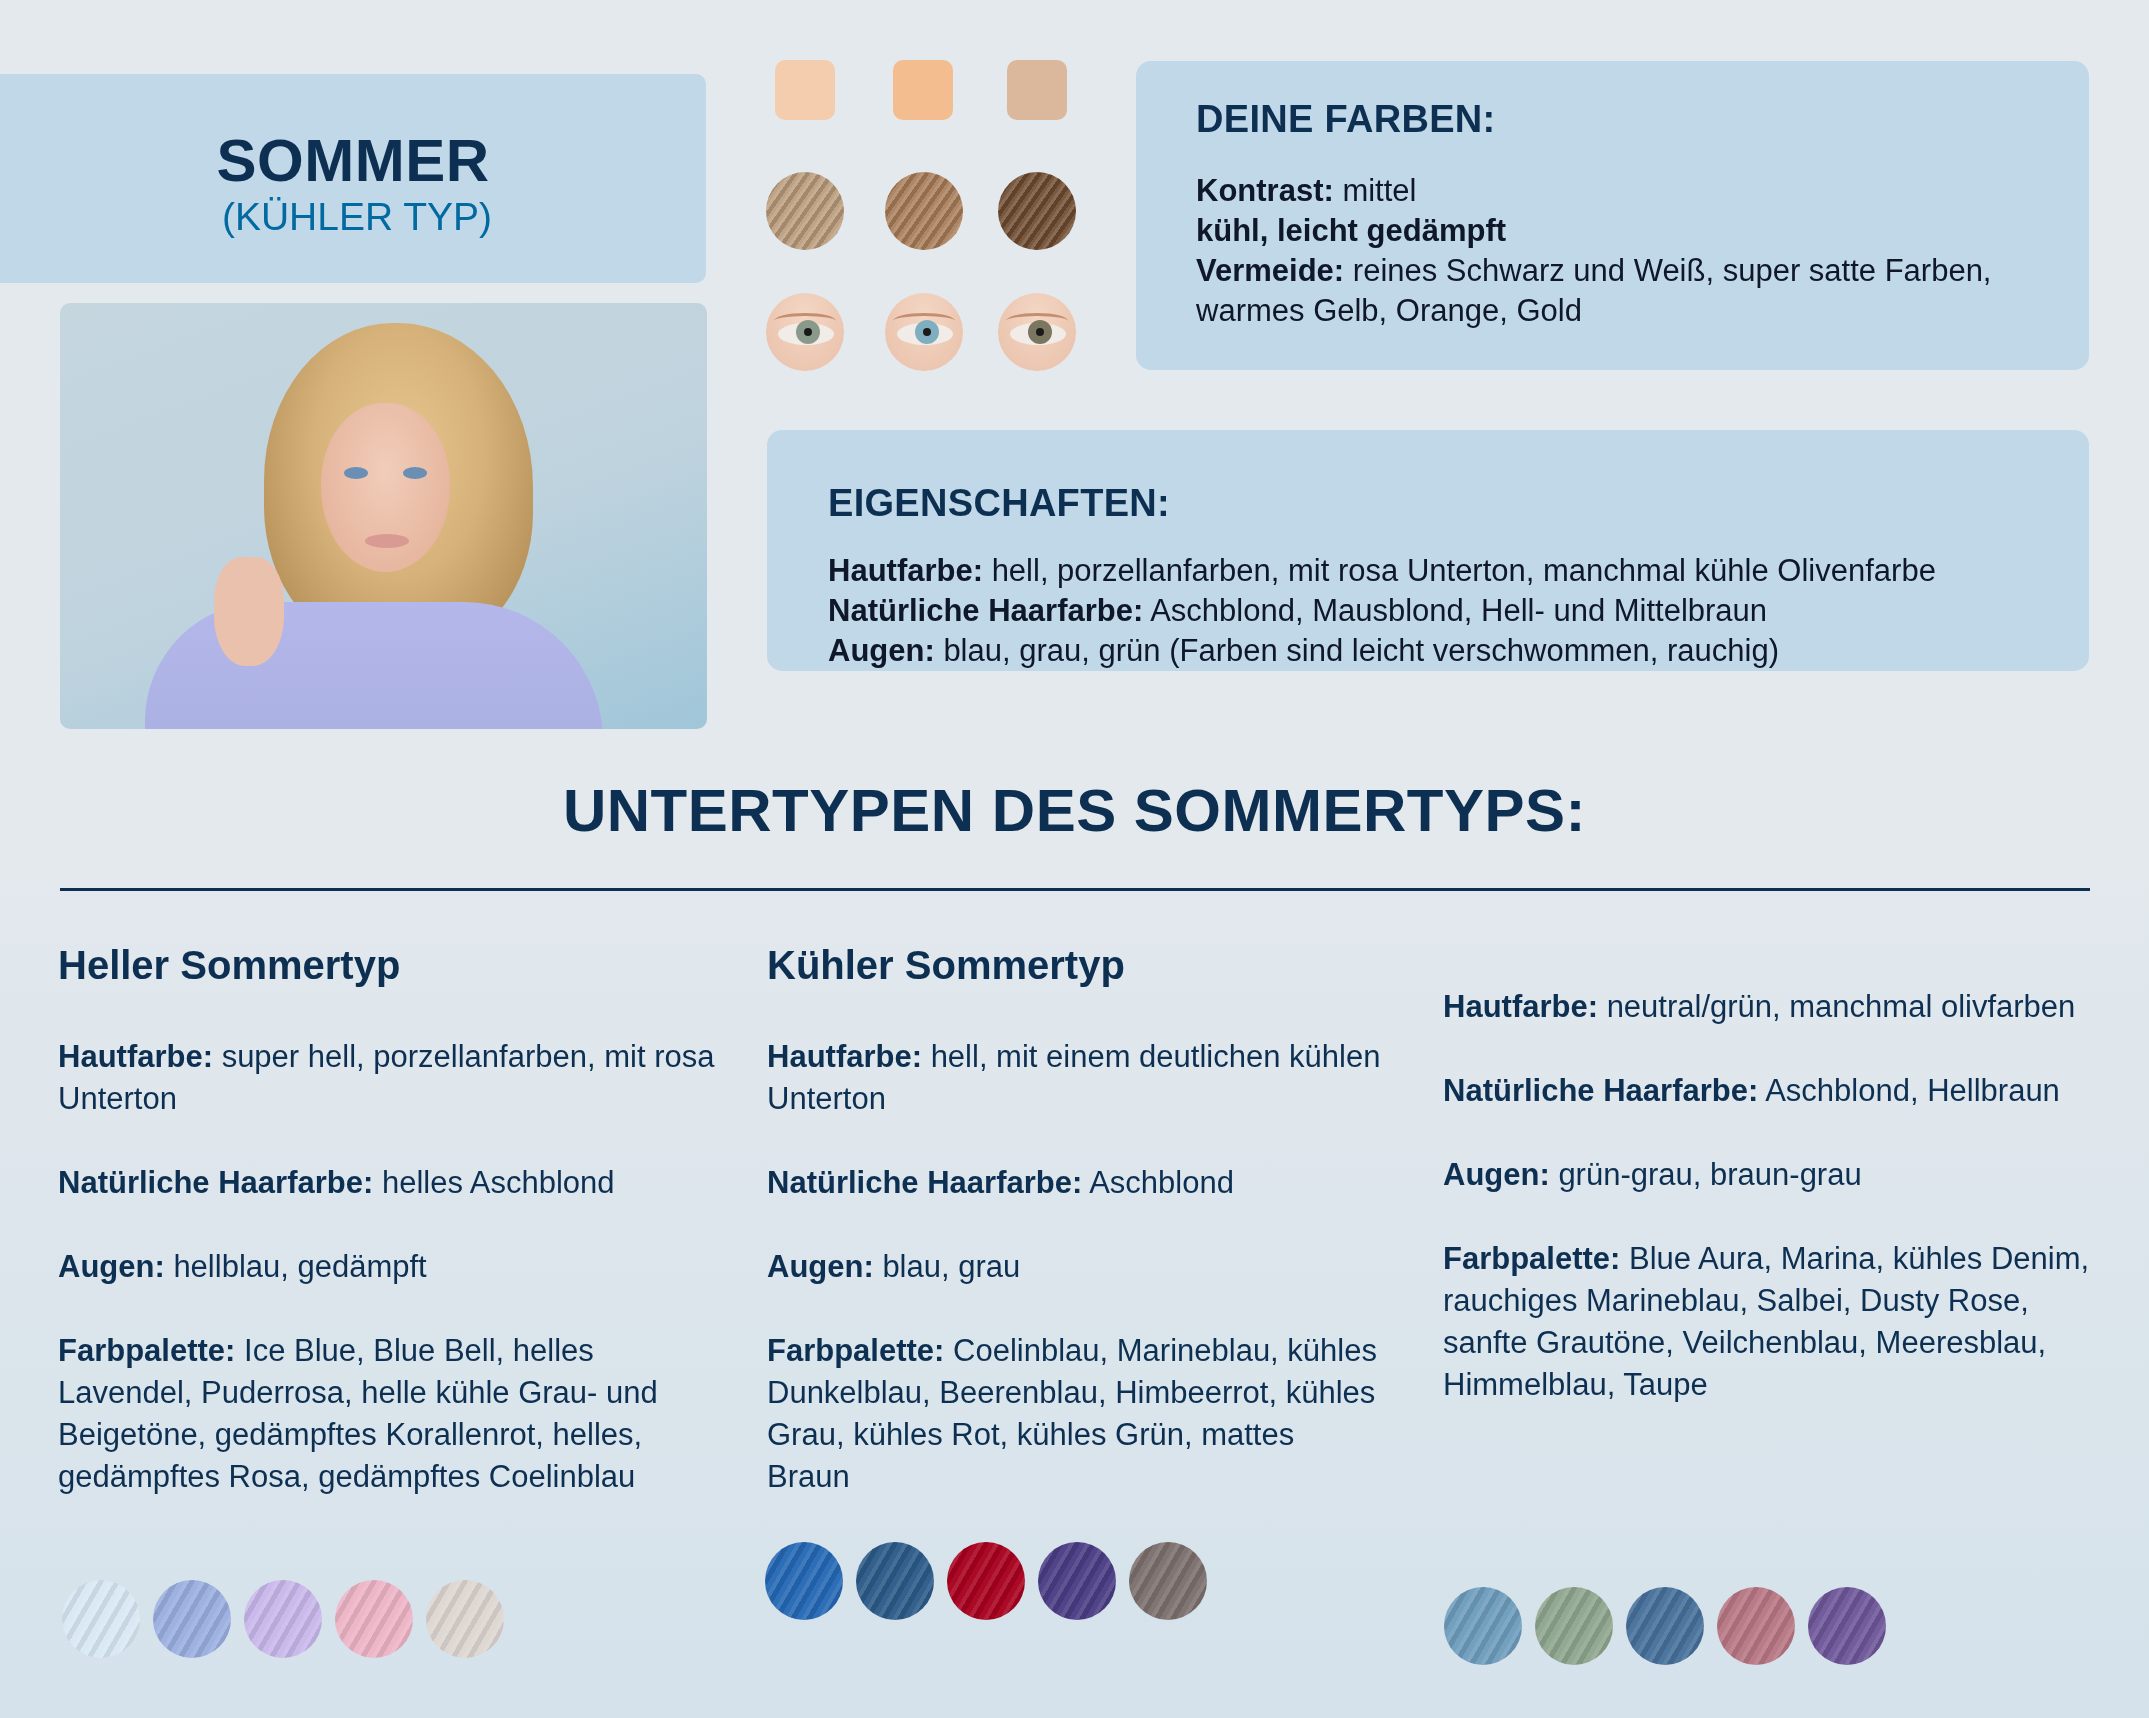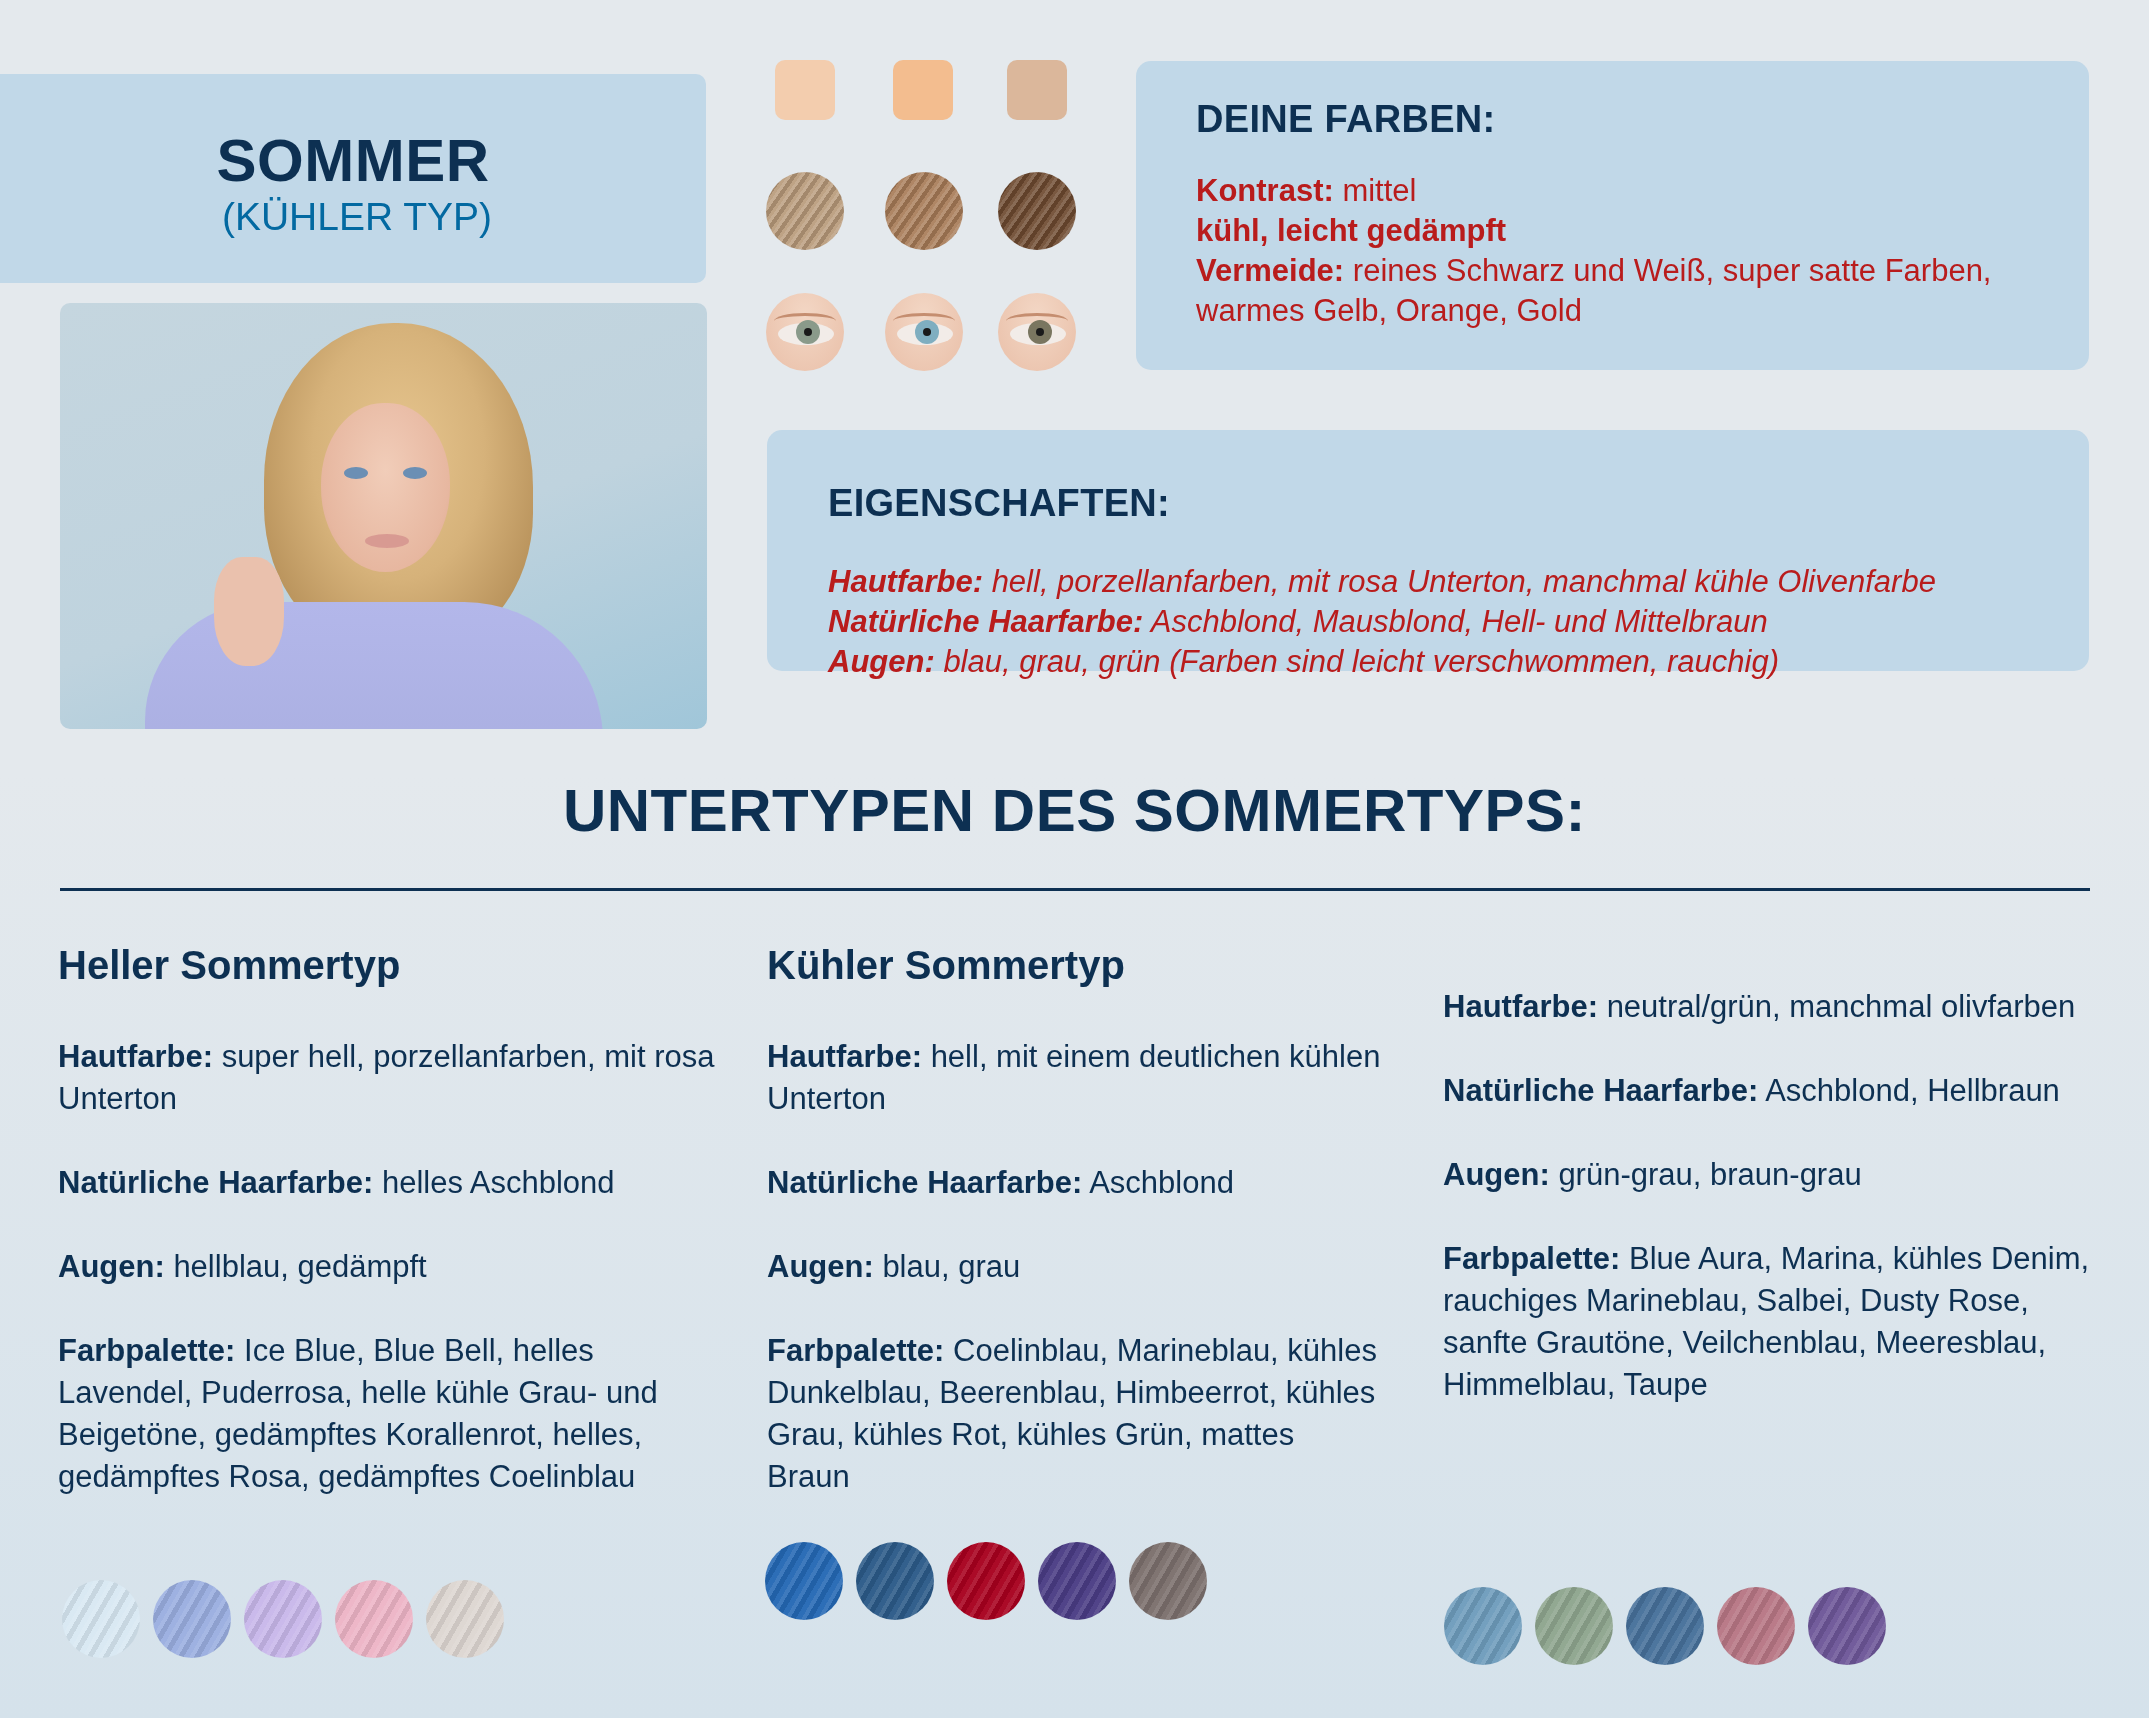--- a/index.html
+++ b/index.html
@@ -40,21 +40,21 @@
   .eye { background: radial-gradient(ellipse at 50% 30%, #f3d7c5 0%, #e9bfa8 100%); position: absolute; }
   .eye-white { position: absolute; left: 12px; top: 30px; width: 56px; height: 22px; border-radius: 50%; background: #f2ece8; }
   .eye-iris { position: absolute; left: 30px; top: 27px; width: 24px; height: 24px; border-radius: 50%; }
   .eye-pupil { position: absolute; left: 38px; top: 35px; width: 8px; height: 8px; border-radius: 50%; background: #1a1a1a; }
   .eye-lid { position: absolute; left: 8px; top: 20px; width: 62px; height: 16px; border-top: 3px solid #c58e70; border-radius: 50% 50% 0 0; }
 
   
   #colors-box { left: 1136px; top: 61px; width: 953px; height: 309px; }
   #traits-box { left: 767px; top: 430px; width: 1322px; height: 241px; }
   .box-title { position: absolute; font-size: 38px; font-weight: 700; letter-spacing: 0.3px; color: #0d3052; }
-  .box-lines { position: absolute; font-size: 31px; line-height: 40px; color: #b91c1c; }
+  .box-lines { position: absolute; font-size: 31px; line-height: 40px; color: #0f172a; }
   .box-lines b { font-weight: 700; }
 
   
   #section-title { left: 0; width: 2149px; top: 776px; text-align: center; font-size: 60px; font-weight: 700; color: #0d3052; letter-spacing: 0.5px; }
   #divider { left: 60px; top: 888px; width: 2030px; height: 3px; background: #0d3052; }
 
   .col { position: absolute; top: 940px; }
   .col-title { font-size: 40px; font-weight: 700; color: #0d3052; height: 50px; line-height: 50px; }
   .col-block { font-size: 31px; line-height: 42px; color: #0d3052; margin-top: 42px; }
   .col-block:first-of-type { margin-top: 0; }
@@ -114,21 +114,21 @@
   <div class="box-lines" style="left:60px; top:110px; width:876px;">
     <div><b>Kontrast:</b><span> mittel</span></div>
     <div><b>kühl, leicht gedämpft</b><span></span></div>
     <div><b>Vermeide:</b><span> reines Schwarz und Weiß, super satte Farben,</span></div>
     <div><b></b><span>warmes Gelb, Orange, Gold</span></div>
   </div>
 </div>
 
 <div id="traits-box" class="abs panel">
   <div class="box-title" style="left:61px; top:52px;">EIGENSCHAFTEN:</div>
-  <div class="box-lines" style="left:61px; top:132px; width:1254px;font-style:italic;">
+  <div class="box-lines" style="left:61px; top:121px; width:1254px;">
     <div><b>Hautfarbe:</b><span> hell, porzellanfarben, mit rosa Unterton, manchmal kühle Olivenfarbe</span></div>
     <div><b>Natürliche Haarfarbe:</b><span> Aschblond, Mausblond, Hell- und Mittelbraun</span></div>
     <div><b>Augen:</b><span> blau, grau, grün (Farben sind leicht verschwommen, rauchig)</span></div>
   </div>
 </div>
 
 <div id="section-title" class="abs">UNTERTYPEN DES SOMMERTYPS:</div>
 <div id="divider" class="abs"></div>
 
 <div class="col" style="left:58px; width:657px;">

